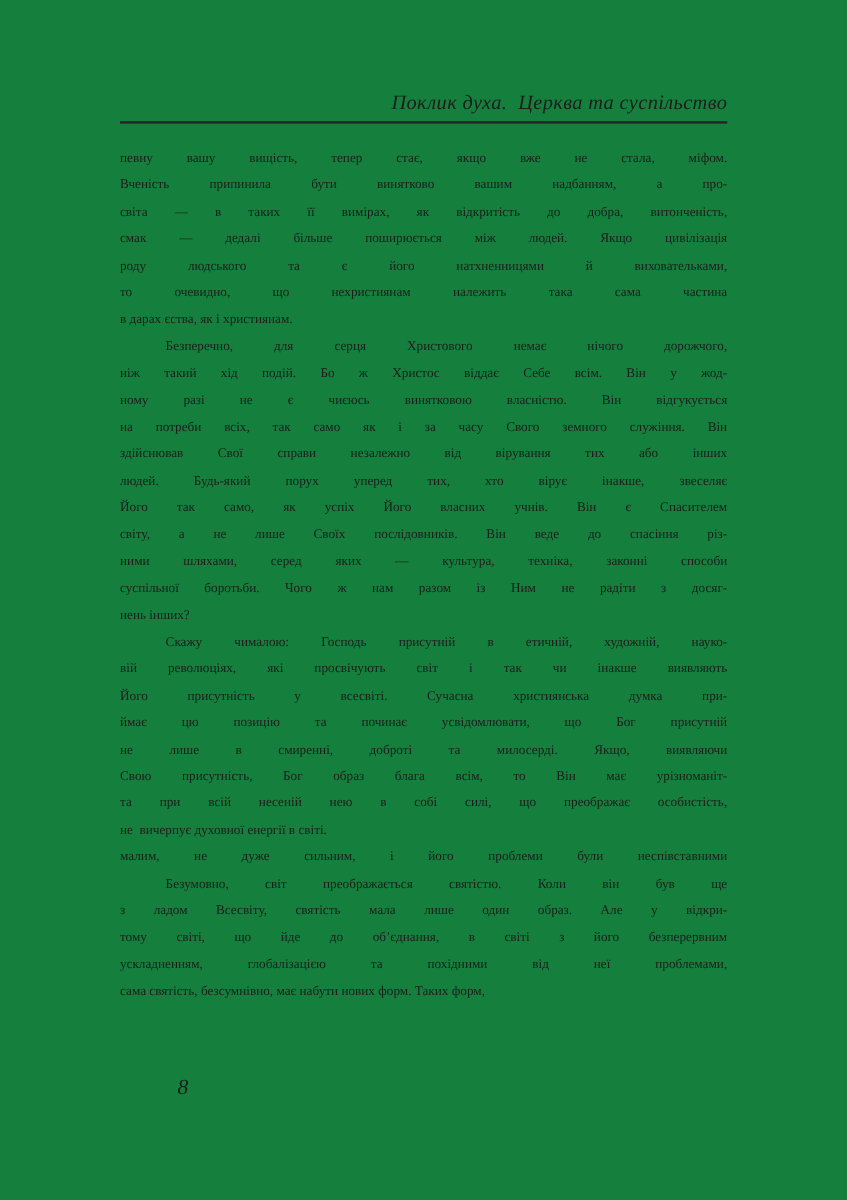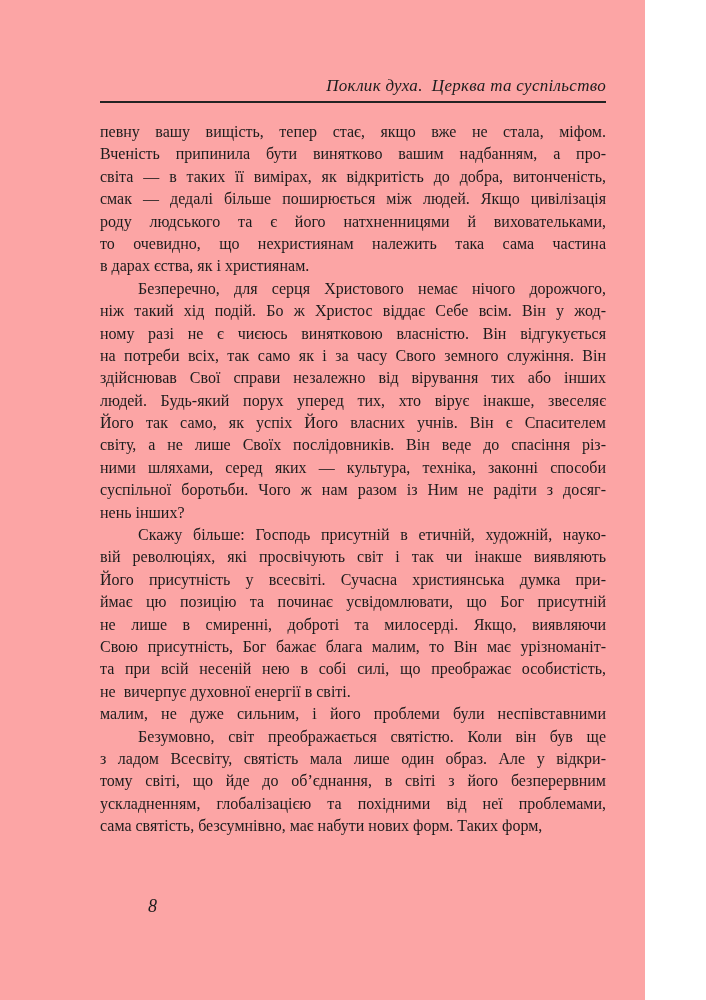--- a/index.html
+++ b/index.html
@@ -1,21 +1,21 @@
 <!DOCTYPE html>
 <html><head>
 <meta charset="utf-8">
 <style>
   html, body { margin: 0; padding: 0; }
   body { background: #ffffff; }
   .page {
     position: relative;
-    width: 645px;
+    width: 706px;
     height: 1000px;
-    background: #fca5a5;
+    background: #15803d;
     font-family: "Liberation Serif", "DejaVu Serif", serif;
     color: #1c1c1c;
     overflow: hidden;
   }
   .running-head {
     position: absolute;
     left: 100px;
     top: 76px;
     width: 506px;
     text-align: right;
@@ -30,21 +30,21 @@
     left: 100px;
     top: 101px;
     width: 506px;
     border-top: 2px solid #232323;
   }
   .body-text {
     position: absolute;
     left: 100px;
     top: 121px;
     width: 506px;
-    font-size: 16px;
+    font-size: 11px;
   }
   .paragraph { margin: 0; }
   .line {
     line-height: 22.4px;
     height: 22.4px;
     text-align: justify;
     text-align-last: justify;
     white-space: nowrap;
   }
   .line.indent { text-indent: 38px; }
@@ -85,26 +85,26 @@
         <div class="line">на потреби всіх, так само як і за часу Свого земного служіння. Він</div>
         <div class="line">здійснював Свої справи незалежно від вірування тих або інших</div>
         <div class="line">людей. Будь-який порух уперед тих, хто вірує інакше, звеселяє</div>
         <div class="line">Його так само, як успіх Його власних учнів. Він є Спасителем</div>
         <div class="line">світу, а не лише Своїх послідовників. Він веде до спасіння різ-</div>
         <div class="line">ними шляхами, серед яких — культура, техніка, законні способи</div>
         <div class="line">суспільної боротьби. Чого ж нам разом із Ним не радіти з досяг-</div>
         <div class="line last">нень інших?</div>
       </div>
       <div class="paragraph">
-        <div class="line indent">Скажу більше: Господь присутній в етичній, художній, науко-</div>
+        <div class="line indent">Скажу чималою: Господь присутній в етичній, художній, науко-</div>
         <div class="line">вій революціях, які просвічують світ і так чи інакше виявляють</div>
         <div class="line">Його присутність у всесвіті. Сучасна християнська думка при-</div>
         <div class="line">ймає цю позицію та починає усвідомлювати, що Бог присутній</div>
         <div class="line">не лише в смиренні, доброті та милосерді. Якщо, виявляючи</div>
-        <div class="line">Свою присутність, Бог бажає блага малим, то Він має урізноманіт-</div>
+        <div class="line">Свою присутність, Бог образ блага всім, то Він має урізноманіт-</div>
         <div class="line">та при всій несеній нею в собі силі, що преображає особистість,</div>
         <div class="line last">не  вичерпує духовної енергії в світі.</div>
       </div>
       <div class="paragraph">
         <div class="line">малим, не дуже сильним, і його проблеми були неспівставними</div>
         <div class="line indent">Безумовно, світ преображається святістю. Коли він був ще</div>
         <div class="line">з ладом Всесвіту, святість мала лише один образ. Але у відкри-</div>
         <div class="line">тому світі, що йде до об’єднання, в світі з його безперервним</div>
         <div class="line">ускладненням, глобалізацією та похідними від неї проблемами,</div>
         <div class="line last">сама святість, безсумнівно, має набути нових форм. Таких форм,</div>

